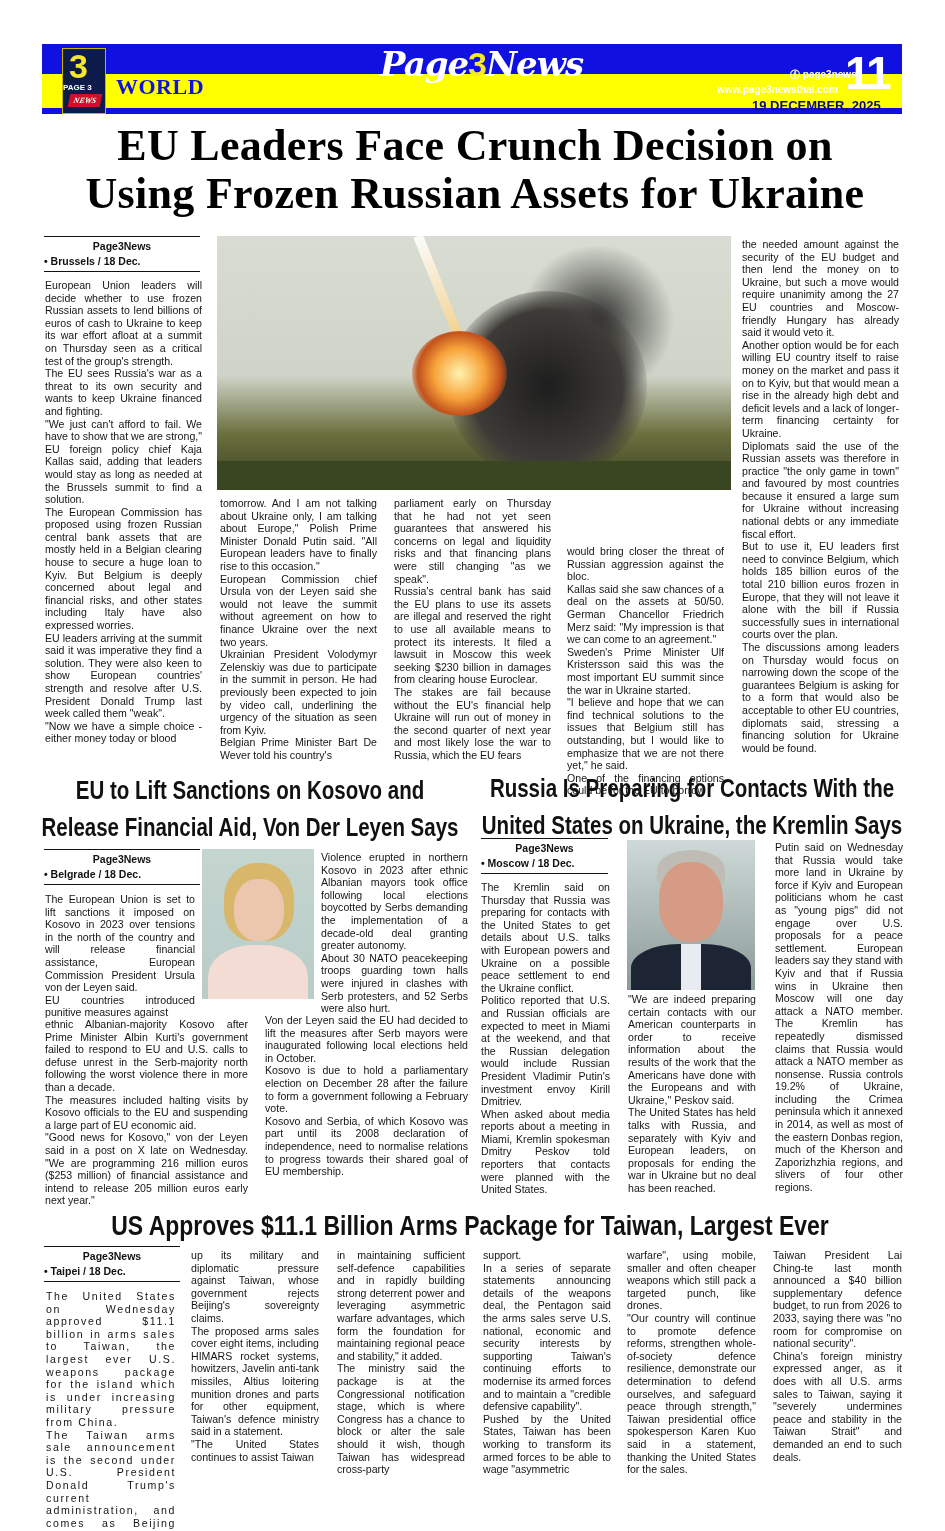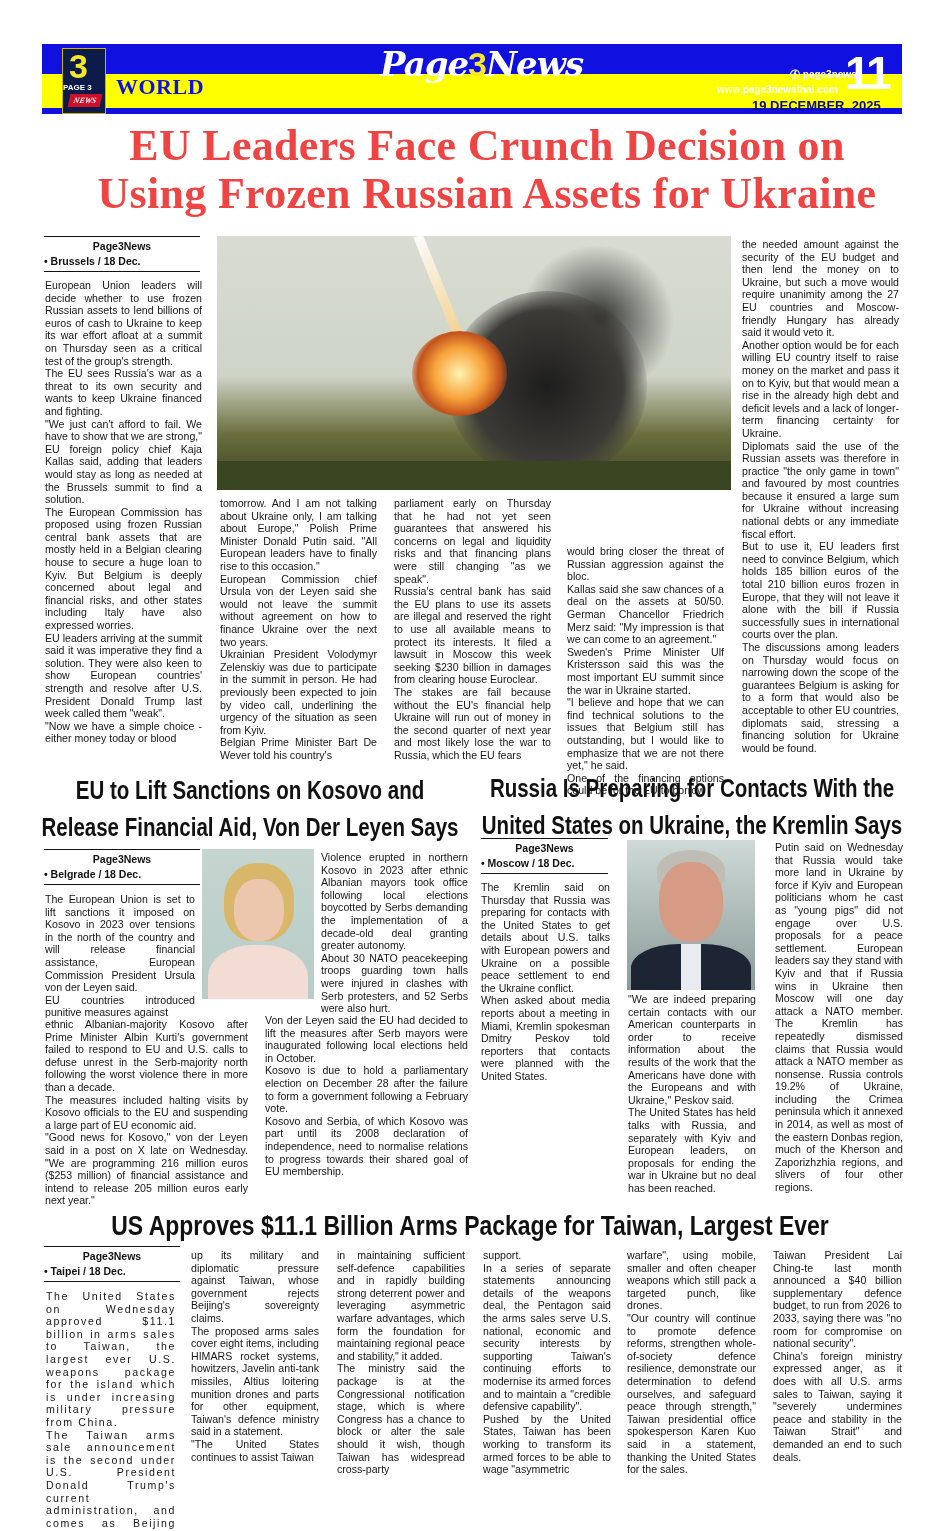--- a/index.html
+++ b/index.html
@@ -16,21 +16,21 @@
 .logo-p3{position:absolute;left:0;top:34px;font:bold 8px "Liberation Sans",sans-serif;color:#fff}
 .logo-news{position:absolute;left:6px;top:45px;width:32px;height:13px;background:#d0102a;transform:skewX(-12deg);font:italic bold 8px "Liberation Serif",serif;color:#fff;text-align:center;line-height:13px}
 .section{position:absolute;left:116px;top:74px;font:bold 22px "Liberation Serif",serif;color:#1010e0;letter-spacing:0.5px}
 .brand{position:absolute;left:380px;top:44px;font:bold italic 34px "DejaVu Serif",serif;color:#fff;letter-spacing:-1px}
 .brand .three{color:#f5e82a;font-family:"Liberation Sans",sans-serif;font-style:normal}
 .social{position:absolute;left:790px;top:68px;font:bold 10px "Liberation Sans",sans-serif;color:#fff;white-space:nowrap}
 .website{position:absolute;left:717px;top:84px;font:bold 10px "Liberation Sans",sans-serif;color:#fff;white-space:nowrap}
 .pageno{position:absolute;left:845px;top:46px;font:bold 46px "Liberation Sans",sans-serif;color:#fff;letter-spacing:-2px}
 .dateline{position:absolute;left:752px;top:98px;font:bold 13px "Liberation Sans",sans-serif;color:#0a0a80;white-space:nowrap}
 
-.h-main{position:absolute;left:52px;top:122px;width:870px;text-align:center;font:bold 44px/48px "Liberation Serif",serif;color:#ef4444;letter-spacing:0.3px}
+.h-main{position:absolute;left:40px;top:122px;width:870px;text-align:center;font:bold 44px/48px "Liberation Serif",serif;color:#000000;letter-spacing:0.3px}
 .h-sub{position:absolute;text-align:center;font:bold 25px/37px "Liberation Sans",sans-serif;color:#111;transform:scaleX(0.82);transform-origin:center top}
 .byline{position:absolute;border-top:1.5px solid #111;border-bottom:1.5px solid #111;font:bold 10.5px/15px "Liberation Sans",sans-serif;padding:2px 0}
 .byline .src{text-align:center;display:block}
 .byline .loc{display:block}
 .col{position:absolute;font:10.6px/12.6px "Liberation Sans",sans-serif;text-align:justify;color:#151515}
 .col p{margin:0}
 
 .photo-main{position:absolute;left:217px;top:236px;width:514px;height:254px;overflow:hidden;background:linear-gradient(#d8dcd2,#cfd4c8 55%,#6b6f3e 78%,#384021 100%)}
 .smoke1{position:absolute;left:230px;top:55px;width:200px;height:190px;border-radius:50%;background:radial-gradient(circle at 50% 50%,#1e1e1e,#3d3b37 55%,rgba(80,78,72,0.0) 75%)}
 .smoke2{position:absolute;left:300px;top:10px;width:160px;height:150px;border-radius:50%;background:radial-gradient(circle,#2a2a28,rgba(60,58,54,0) 70%)}
@@ -164,20 +164,21 @@
     <span class="loc">• Moscow / 18 Dec.</span>
   </div>
   <div class="photo-pes">
     <div class="pes-hair"></div>
     <div class="pes-face"></div>
     <div class="pes-suit"></div>
     <div class="pes-shirt"></div>
   </div>
   <div class="col" style="left:481px;top:881px;width:129px;">
     <p>The Kremlin said on Thursday that Russia was preparing for contacts with the United States to get details about U.S. talks with European powers and Ukraine on a possible peace settlement to end the Ukraine conflict.</p>
+    <p>Politico reported that U.S. and Russian officials are expected to meet in Miami at the weekend, and that the Russian delegation would include Russian President Vladimir Putin's investment envoy Kirill Dmitriev.</p>
     <p>When asked about media reports about a meeting in Miami, Kremlin spokesman Dmitry Peskov told reporters that contacts were planned with the United States.</p>
   </div>
   <div class="col" style="left:628px;top:993px;width:128px;">
     <p>"We are indeed preparing certain contacts with our American counterparts in order to receive information about the results of the work that the Americans have done with the Europeans and with Ukraine," Peskov said.</p>
     <p>The United States has held talks with Russia, and separately with Kyiv and European leaders, on proposals for ending the war in Ukraine but no deal has been reached.</p>
   </div>
   <div class="col" style="left:775px;top:841px;width:128px;">
     <p>Putin said on Wednesday that Russia would take more land in Ukraine by force if Kyiv and European politicians whom he cast as "young pigs" did not engage over U.S. proposals for a peace settlement. European leaders say they stand with Kyiv and that if Russia wins in Ukraine then Moscow will one day attack a NATO member. The Kremlin has repeatedly dismissed claims that Russia would attack a NATO member as nonsense. Russia controls 19.2% of Ukraine, including the Crimea peninsula which it annexed in 2014, as well as most of the eastern Donbas region, much of the Kherson and Zaporizhzhia regions, and slivers of four other regions.</p>
   </div>
 

